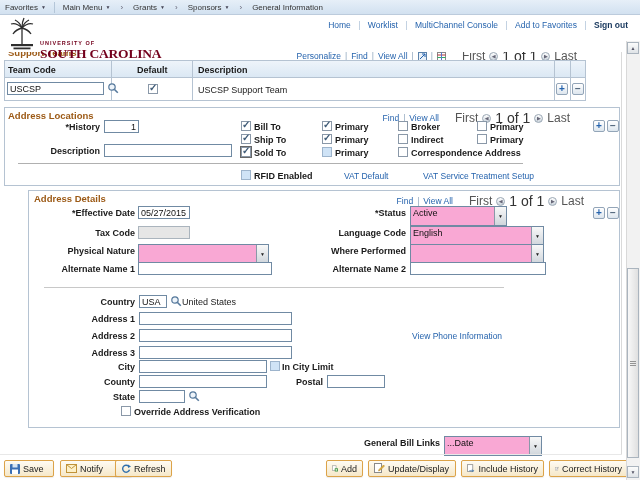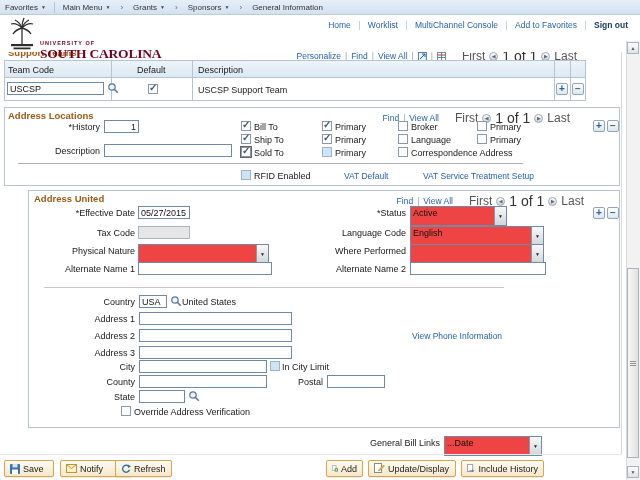--- a/index.html
+++ b/index.html
@@ -26,33 +26,33 @@
 
   .sect-title{position:absolute;font-weight:bold;font-size:9.5px;color:#9c5a16;white-space:nowrap}
   .tb{position:absolute;display:flex;align-items:center;gap:4px;font-size:8.5px;color:#444;white-space:nowrap}
   .link{color:#2563ad;cursor:pointer;text-decoration:none;font-size:8.5px;white-space:nowrap}
   .sep{color:#8fa6bd}
   .gap8{width:8px}
   .pagc{width:9px;height:9px;border-radius:50%;border:1px solid #9aa7b4;background:linear-gradient(#fff,#ccd5dd);display:inline-flex;align-items:center;justify-content:center;font-size:5px;color:#667;cursor:pointer}
   .pagtxt{color:#333;font-size:14px}
   .firstlast{color:#555;font-size:12px;cursor:pointer}
 
-  .lbl{position:absolute;font-size:9px;font-weight:normal;color:#1a1a1a;white-space:nowrap}
+  .lbl{position:absolute;font-size:9px;font-weight:bold;color:#1a1a1a;white-space:nowrap}
   .lblr{text-align:right}
   .txt{position:absolute;font-size:9px;color:#222;white-space:nowrap}
   .inp{position:absolute;height:13px;border:1px solid #708aa3;background:#fff;font-family:"Liberation Sans",sans-serif;font-size:9px;padding:0 2px;color:#111;outline:none}
   .inp.dis{background:#e6e6e6;border-color:#aab4bd}
   .inp.ral{text-align:right}
 
   .cb{position:absolute;width:10px;height:10px;border:1px solid #8a98a8;background:#fff;cursor:pointer}
   .cb.checked::after{content:"\2713";position:absolute;left:0px;top:-3px;font-size:10px;font-weight:bold;color:#3e5a76}
   .cb.disabled{background:#cfe3f6;border-color:#9db4cc}
   .cb.focused{outline:1px solid #666}
 
-  .sel{position:absolute;height:20px;border:1px solid #708aa3;background:#ef4444;display:flex;align-items:stretch;cursor:pointer}
+  .sel{position:absolute;height:20px;border:1px solid #708aa3;background:#f9a8d4;display:flex;align-items:stretch;cursor:pointer}
   .sel .st{flex:1;font-size:9px;padding:1px 2px 0 2px;color:#111;overflow:hidden;white-space:nowrap}
   .sel .sa{width:12px;border-left:1px solid #8a98a8;background:linear-gradient(#f8f8f8,#d0d6dc);display:flex;align-items:center;justify-content:center;font-size:5px;color:#222}
 
   .box{position:absolute;border:1px solid #b5c3d2;background:#fff}
   .vline{position:absolute;width:1px;background:#b5c3d2}
   .hdiv{position:absolute;height:1px;background:#a8a8a8}
   .gridhead{position:absolute;left:4px;top:60px;width:582px;height:18px;background:linear-gradient(#eef4fa,#dbe8f4);border:1px solid #b5c3d2}
   .gridbody{position:absolute;left:4px;top:78px;width:582px;height:23px;background:#fff;border:1px solid #b5c3d2;border-top:none}
 
   .pm{position:absolute;width:12px;height:12px;border:1px solid #93a5b8;border-radius:2px;background:linear-gradient(#ffffff,#dde6ee);display:flex;align-items:center;justify-content:center;font-weight:bold;font-size:10px;line-height:10px;color:#2563ad;cursor:pointer}
@@ -203,42 +203,42 @@
   <span class="cb unchecked" style="left:398px;top:121px"></span>
   <div class="lbl" style="left:411px;top:122px">Broker</div>
   <span class="cb unchecked" style="left:477px;top:121px"></span>
   <div class="lbl" style="left:490px;top:122px">Primary</div>
 
   <span class="cb checked" style="left:241px;top:134px"></span>
   <div class="lbl" style="left:254px;top:135px">Ship To</div>
   <span class="cb checked" style="left:322px;top:134px"></span>
   <div class="lbl" style="left:335px;top:135px">Primary</div>
   <span class="cb unchecked" style="left:398px;top:134px"></span>
-  <div class="lbl" style="left:411px;top:135px">Language</div>
+  <div class="lbl" style="left:411px;top:135px">Indirect</div>
   <span class="cb unchecked" style="left:477px;top:134px"></span>
   <div class="lbl" style="left:490px;top:135px">Primary</div>
 
   <span class="cb checked focused" style="left:241px;top:147px"></span>
   <div class="lbl" style="left:254px;top:148px">Sold To</div>
   <span class="cb disabled" style="left:322px;top:147px"></span>
   <div class="lbl" style="left:335px;top:148px">Primary</div>
   <span class="cb unchecked" style="left:398px;top:147px"></span>
   <div class="lbl" style="left:411px;top:148px">Correspondence Address</div>
 
   <span class="pm" style="left:593px;top:120px">+</span>
   <span class="pm minus" style="left:607px;top:120px">−</span>
 
   <div class="hdiv" style="left:18px;top:163px;width:505px;background:#b0b0b0"></div>
   <span class="cb disabled" style="left:241px;top:170px"></span>
   <div class="lbl" style="left:254px;top:171px">RFID Enabled</div>
   <a class="link abs" style="left:344px;top:171px">VAT Default</a>
   <a class="link abs" style="left:423px;top:171px">VAT Service Treatment Setup</a>
 
   <div class="box" style="left:28px;top:190px;width:592px;height:238px"></div>
-  <div class="sect-title" style="left:34px;top:193px">Address United</div>
+  <div class="sect-title" style="left:34px;top:193px">Address Details</div>
   <div class="tb" style="right:56px;top:193px">
     <span class="link">Find</span>
     <span class="sep">|</span>
     <span class="link">View All</span>
     <span class="gap8"></span>
     <span class="firstlast">First</span>
     <span class="pagc">◀</span>
     <span class="pagtxt">1 of 1</span>
     <span class="pagc">▶</span>
     <span class="firstlast">Last</span>
@@ -361,20 +361,27 @@
         <path d="M10.5 3 L6 7.5 L4.5 8 L5 6.5 L9.5 2 Z" fill="#e8b33c" stroke="#a87d1e" stroke-width="0.5"></path>
       </svg>
     <span>Update/Display</span>
   </div>
   <div class="btn" style="left:461px;top:460px;width:83px">
     <svg width="11" height="11" viewBox="0 0 11 11">
         <rect x="0.5" y="0.5" width="7" height="9" fill="#fff" stroke="#8a8a8a"></rect>
         <path d="M3 8.5 L8.5 8.5 M8.5 8.5 L6.8 6.8 M8.5 8.5 L6.8 10.2" stroke="#2f6fad" fill="none"></path>
       </svg>
     <span>Include History</span>
+  </div>
+  <div class="btn" style="left:549px;top:460px;width:79px">
+    <svg width="11" height="11" viewBox="0 0 11 11">
+        <rect x="1" y="2" width="7" height="8" fill="#f4f4f4" stroke="#999"></rect>
+        <path d="M9.5 1.5 L5 6 L4 8 L6 7 L10.5 2.5 Z" fill="#cfcfcf" stroke="#777" stroke-width="0.5"></path>
+      </svg>
+    <span>Correct History</span>
   </div>
 
   <div class="sb-track"></div>
   <div class="sb-btn" style="top:42px">▲</div>
   <div class="sb-thumb">
       <span class="grip">
         <i></i>
         <i></i>
         <i></i>
       </span>

